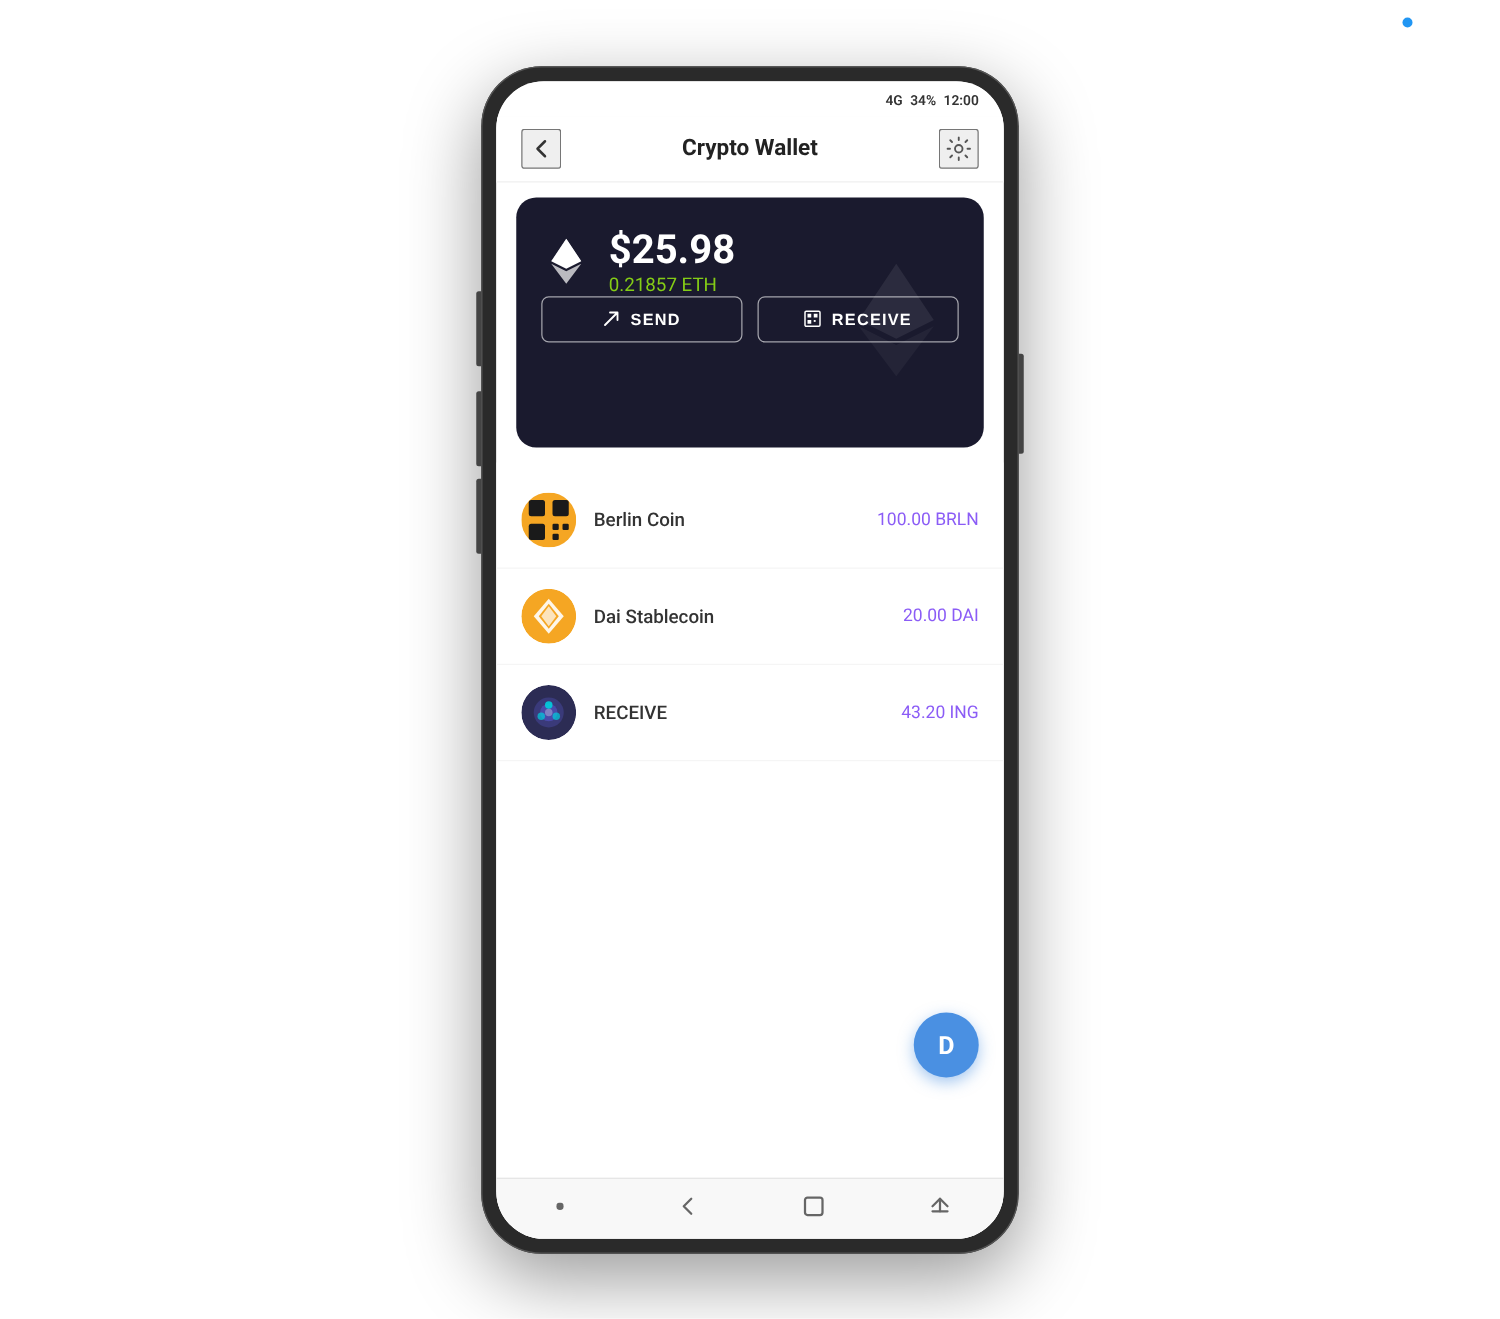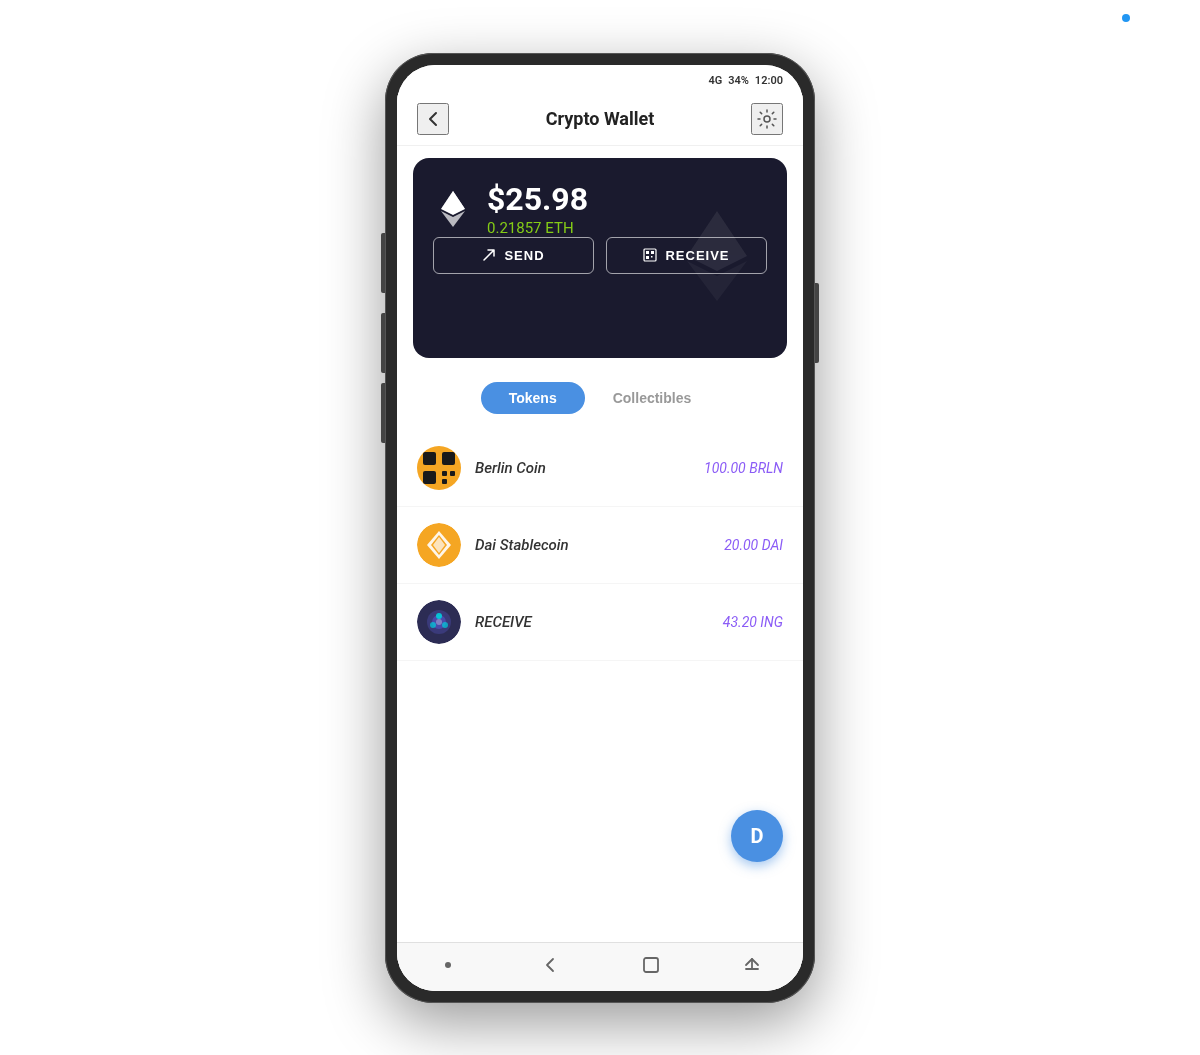--- a/index.html
+++ b/index.html
@@ -248,21 +248,20 @@
       overflow-y: auto;
       position: relative;
     }
 
     .token-item {
       display: flex;
       align-items: center;
       padding: 16px 20px;
       border-bottom: 1px solid #f5f5f5;
       cursor: pointer;
-      font-style: italic;
     }
 
     .token-icon {
       width: 44px;
       height: 44px;
       border-radius: 50%;
       overflow: hidden;
       margin-right: 14px;
       flex-shrink: 0;
       display: flex;
@@ -398,24 +397,20 @@
                 <rect x="3" y="3" width="3" height="3" fill="white"></rect>
                 <rect x="8" y="3" width="3" height="3" fill="white"></rect>
                 <rect x="3" y="8" width="3" height="3" fill="white"></rect>
                 <rect x="8" y="8" width="1.5" height="1.5" fill="white"></rect>
               </svg>
               <span>RECEIVE</span>
             </button>
           </div>
         </div>
 
-        <div class="tabs-row">
-          <button class="tab-btn active">Tokens</button>
-          <button class="tab-btn inactive">Collectibles</button>
-        </div>
 
         <div class="token-list">
           <div class="scroll-content">
 
             <div class="token-item">
               <div class="token-icon">
                 <svg width="44" height="44" viewBox="0 0 44 44">
                   <rect width="44" height="44" rx="8" fill="#f5a623"></rect>
                   <rect x="6" y="6" width="13" height="13" rx="2" fill="#1a1a1a"></rect>
                   <rect x="25" y="6" width="13" height="13" rx="2" fill="#1a1a1a"></rect>

